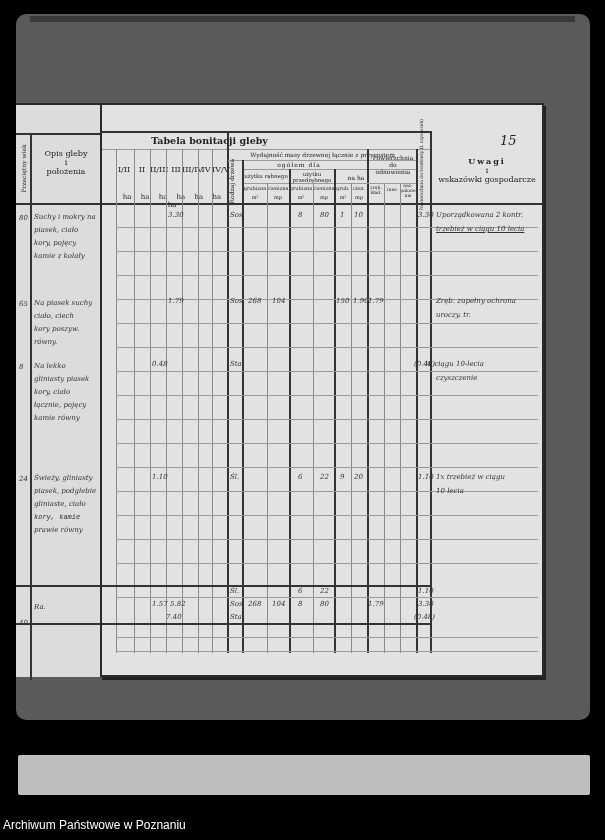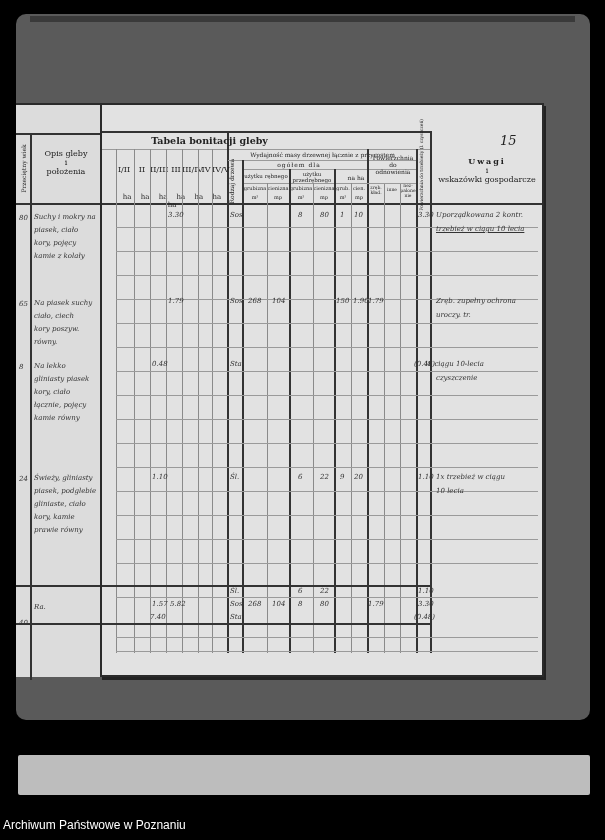--- a/index.html
+++ b/index.html
@@ -55,21 +55,21 @@
   <div class="hw" style="left:18px;top:257px;">Na lekko</div>
   <div class="hw" style="left:18px;top:270px;">gliniasty piasek</div>
   <div class="hw" style="left:18px;top:283px;">kory, ciało</div>
   <div class="hw" style="left:18px;top:296px;">łącznie, pojęcy</div>
   <div class="hw" style="left:18px;top:309px;">kamie równy</div>
 
   <div class="hw" style="left:3px;top:370px;">24</div>
   <div class="hw" style="left:18px;top:369px;">Świeży, gliniasty</div>
   <div class="hw" style="left:18px;top:382px;">piasek, podglebie</div>
   <div class="hw" style="left:18px;top:395px;">gliniaste, ciało</div>
-  <div class="hw" style="left:18px;top:408px;">kory, kamie</div>
+  <div class="hw" style="left:18px;top:408px;font-family:Liberation Mono, monospace;">kory, kamie</div>
   <div class="hw" style="left:18px;top:421px;">prawie równy</div>
 
   <div class="hw" style="left:3px;top:498px;margin-top:16px;">40</div>
   <div class="hw" style="left:18px;top:498px;">Ra.</div>
   <div class="hl thick" style="left:0;top:480px;width:84px;"></div>
   <div class="hl thick" style="left:0;top:518px;width:84px;"></div>
 </div>
 
 <div class="page">
   <div class="pagenum" style="left:398px;top:28px;">15</div>
@@ -203,21 +203,21 @@
   <div class="hw" style="left:252px;top:368px;">20</div>
   <div class="hw" style="left:316px;top:368px;">1.10</div>
   <div class="hw" style="left:334px;top:368px;">1x trzebież w ciągu</div>
   <div class="hw" style="left:334px;top:382px;">10 lecia</div>
 
   <div class="hw" style="left:128px;top:482px;">Śl.</div>
   <div class="hw" style="left:128px;top:495px;">Sos</div>
   <div class="hw" style="left:128px;top:508px;">Sta</div>
   <div class="hw" style="left:50px;top:495px;">1.57</div>
   <div class="hw" style="left:68px;top:495px;">5.82</div>
-  <div class="hw" style="left:48px;top:508px;font-style:italic;">7.40</div>
+  <div class="hw" style="left:64px;top:508px;font-style:italic;">7.40</div>
   <div class="hw" style="left:146px;top:495px;">268</div>
   <div class="hw" style="left:170px;top:495px;">104</div>
   <div class="hw" style="left:196px;top:482px;">6</div>
   <div class="hw" style="left:218px;top:482px;">22</div>
   <div class="hw" style="left:196px;top:495px;">8</div>
   <div class="hw" style="left:218px;top:495px;">80</div>
   <div class="hw" style="left:266px;top:495px;">1.79</div>
   <div class="hw" style="left:316px;top:482px;">1.10</div>
   <div class="hw" style="left:316px;top:495px;">3.30</div>
   <div class="hw" style="left:312px;top:508px;">(0.48)</div>

